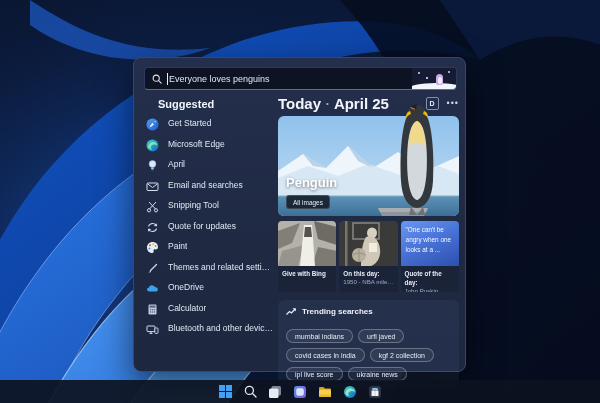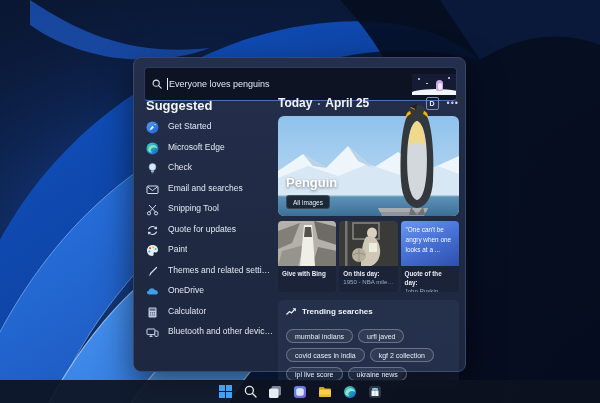--- a/index.html
+++ b/index.html
@@ -5,44 +5,44 @@
   html,body{margin:0;padding:0;}
   body{width:600px;height:403px;overflow:hidden;position:relative;
        font-family:"Liberation Sans",sans-serif;background:#0a1228;}
   .wallpaper{position:absolute;inset:0;z-index:0;}
   
   .panel{position:absolute;left:133px;top:57px;width:333px;height:315px;z-index:5;
          background:linear-gradient(180deg,#242f4d 0%,#1f2942 60%,#1d2740 100%);
          border:1px solid #3a4668;border-radius:8px;box-shadow:0 14px 34px rgba(0,0,0,.55);
          box-sizing:border-box;}
   
-  .searchbar{position:absolute;left:10px;top:9px;width:313px;height:34px;box-sizing:border-box;
+  .searchbar{position:absolute;left:10px;top:9px;width:313px;height:23px;box-sizing:border-box;
              background:#0d1322;border:1px solid #2c3a61;border-bottom-color:#4e6ebd;
              border-radius:4px;display:flex;align-items:center;padding:0 0 0 7px;overflow:hidden;}
   .searchbar .mag{flex:0 0 auto;margin-right:5px;display:flex;}
   .caret{width:1px;height:12px;background:#eaf1ff;margin-right:1px;}
   .search-input{flex:1;background:transparent;border:none;outline:none;color:#dfe6f4;
                 font-size:9px;font-family:"Liberation Sans",sans-serif;padding:0;}
   .search-art{flex:0 0 44px;height:21px;position:relative;background:#141b33;overflow:hidden;}
   .search-art .snow{position:absolute;left:-4px;bottom:-6px;width:56px;height:12px;background:#f2f6fc;border-radius:50%;}
   .search-art .snow2{position:absolute;left:-10px;bottom:-8px;width:34px;height:11px;background:#dfe9f6;border-radius:50%;}
   .search-art .peng{position:absolute;left:24px;bottom:4px;width:7px;height:11px;background:#c9a9e4;
                     border-radius:4px 4px 2px 2px;}
   .search-art .peng:before{content:"";position:absolute;left:1.5px;top:3px;width:4px;height:7px;background:#f4ecfb;border-radius:3px;}
   .search-art .star{position:absolute;width:2px;height:2px;background:#cfe0ff;border-radius:50%;}
   
   .suggested{position:absolute;left:12px;top:40px;width:128px;}
-  .suggested-title{font-size:13px;font-weight:bold;color:#f2f5fa;margin-bottom:8px;}
+  .suggested-title{font-size:11px;font-weight:bold;color:#f2f5fa;margin-bottom:8px;margin-left:12px;}
   .sg-item{display:flex;align-items:flex-start;height:20.5px;cursor:default;}
   .sg-item .ic{flex:0 0 13px;height:13px;margin-right:9px;display:flex;align-items:center;justify-content:center;}
   .sg-item .lb{font-size:8.5px;color:#e2e8f3;white-space:nowrap;overflow:hidden;text-overflow:ellipsis;}
   
   .rightcol{position:absolute;left:144px;top:38px;width:181px;}
   .today-row{display:flex;align-items:center;height:14px;margin-bottom:6px;}
-  .today-label,.today-date{font-size:12px;font-weight:bold;color:#f2f5fa;}
+  .today-label,.today-date{font-size:15px;font-weight:bold;color:#f2f5fa;}
   .today-sep{font-size:8px;color:#9fb0cc;margin:0 5px;}
   .today-spacer{flex:1;}
   .avatar-d{width:11px;height:11px;border:1px solid #7f8fb4;border-radius:2px;color:#e8eefc;
             font-size:7px;font-weight:bold;display:flex;align-items:center;justify-content:center;margin-right:8px;}
   .more-dots{font-size:9px;color:#cfd8ea;letter-spacing:1px;line-height:6px;}
   
   .hero{position:relative;width:181px;height:100px;margin-top:0;}
   .hero-img{position:absolute;inset:0;border-radius:6px;overflow:hidden;}
   .hero-title{position:absolute;left:8px;bottom:26px;font-size:13px;font-weight:bold;color:#fff;
               text-shadow:0 1px 3px rgba(0,0,0,.5);z-index:3;}
@@ -165,21 +165,21 @@
       <span class="lb">Microsoft Edge</span>
     </div>
     <div class="sg-item">
       <span class="ic">
           <svg width="13" height="13" viewBox="0 0 13 13">
             <circle cx="6.5" cy="5" r="3.4" fill="#d9e8ff" stroke="#8fb4e8" stroke-width="0.6"></circle>
             <rect x="5" y="8.4" width="3" height="1.6" rx="0.6" fill="#9db8e0"></rect>
             <rect x="5.4" y="10.3" width="2.2" height="1" rx="0.5" fill="#7e99c4"></rect>
           </svg>
         </span>
-      <span class="lb">Check</span>
+      <span class="lb">April</span>
     </div>
     <div class="sg-item">
       <span class="ic">
           <svg width="13" height="13" viewBox="0 0 13 13">
             <rect x="1" y="3" width="11" height="7.5" rx="1" fill="none" stroke="#d4dcee" stroke-width="1"></rect>
             <path d="M1.5 3.8 L6.5 7.5 L11.5 3.8" fill="none" stroke="#d4dcee" stroke-width="1"></path>
           </svg>
         </span>
       <span class="lb">Email and searches</span>
     </div>

